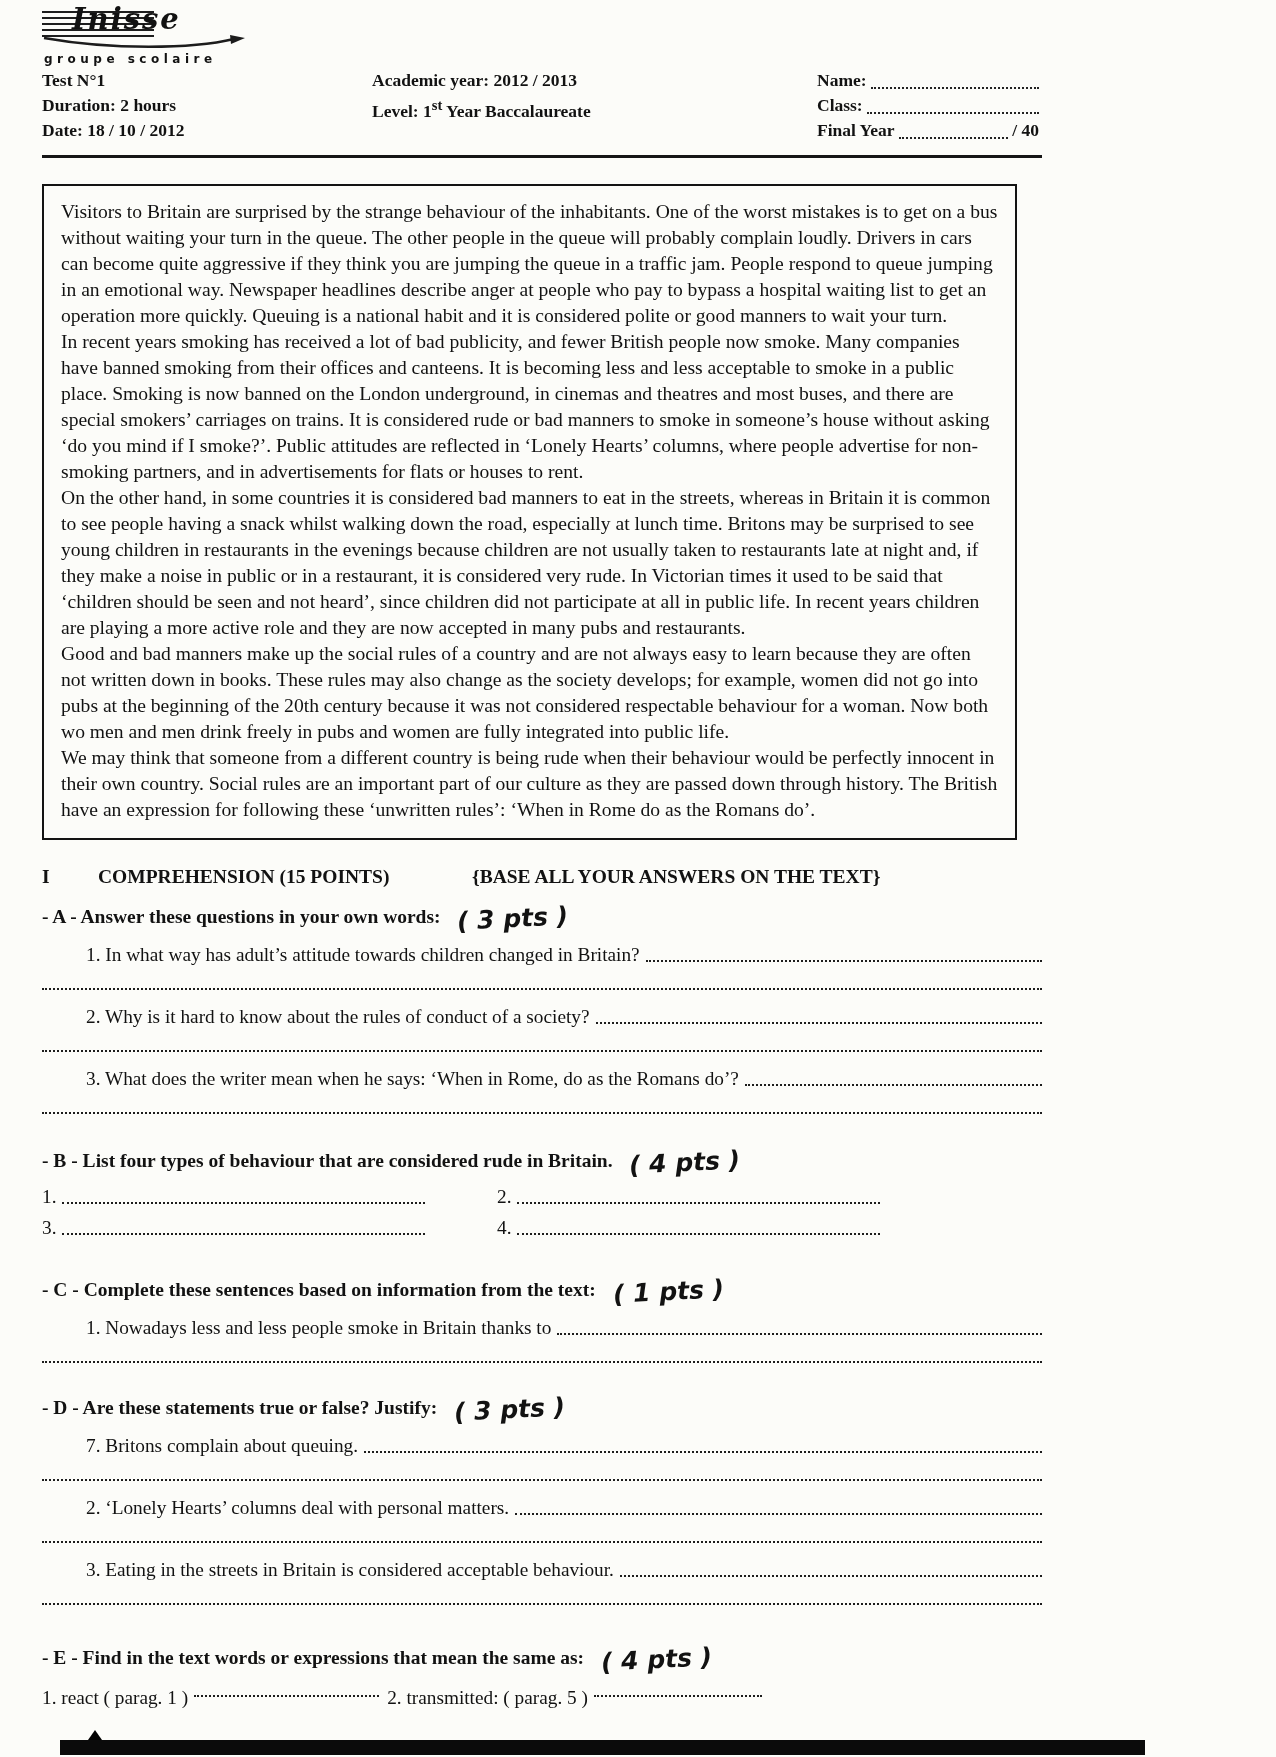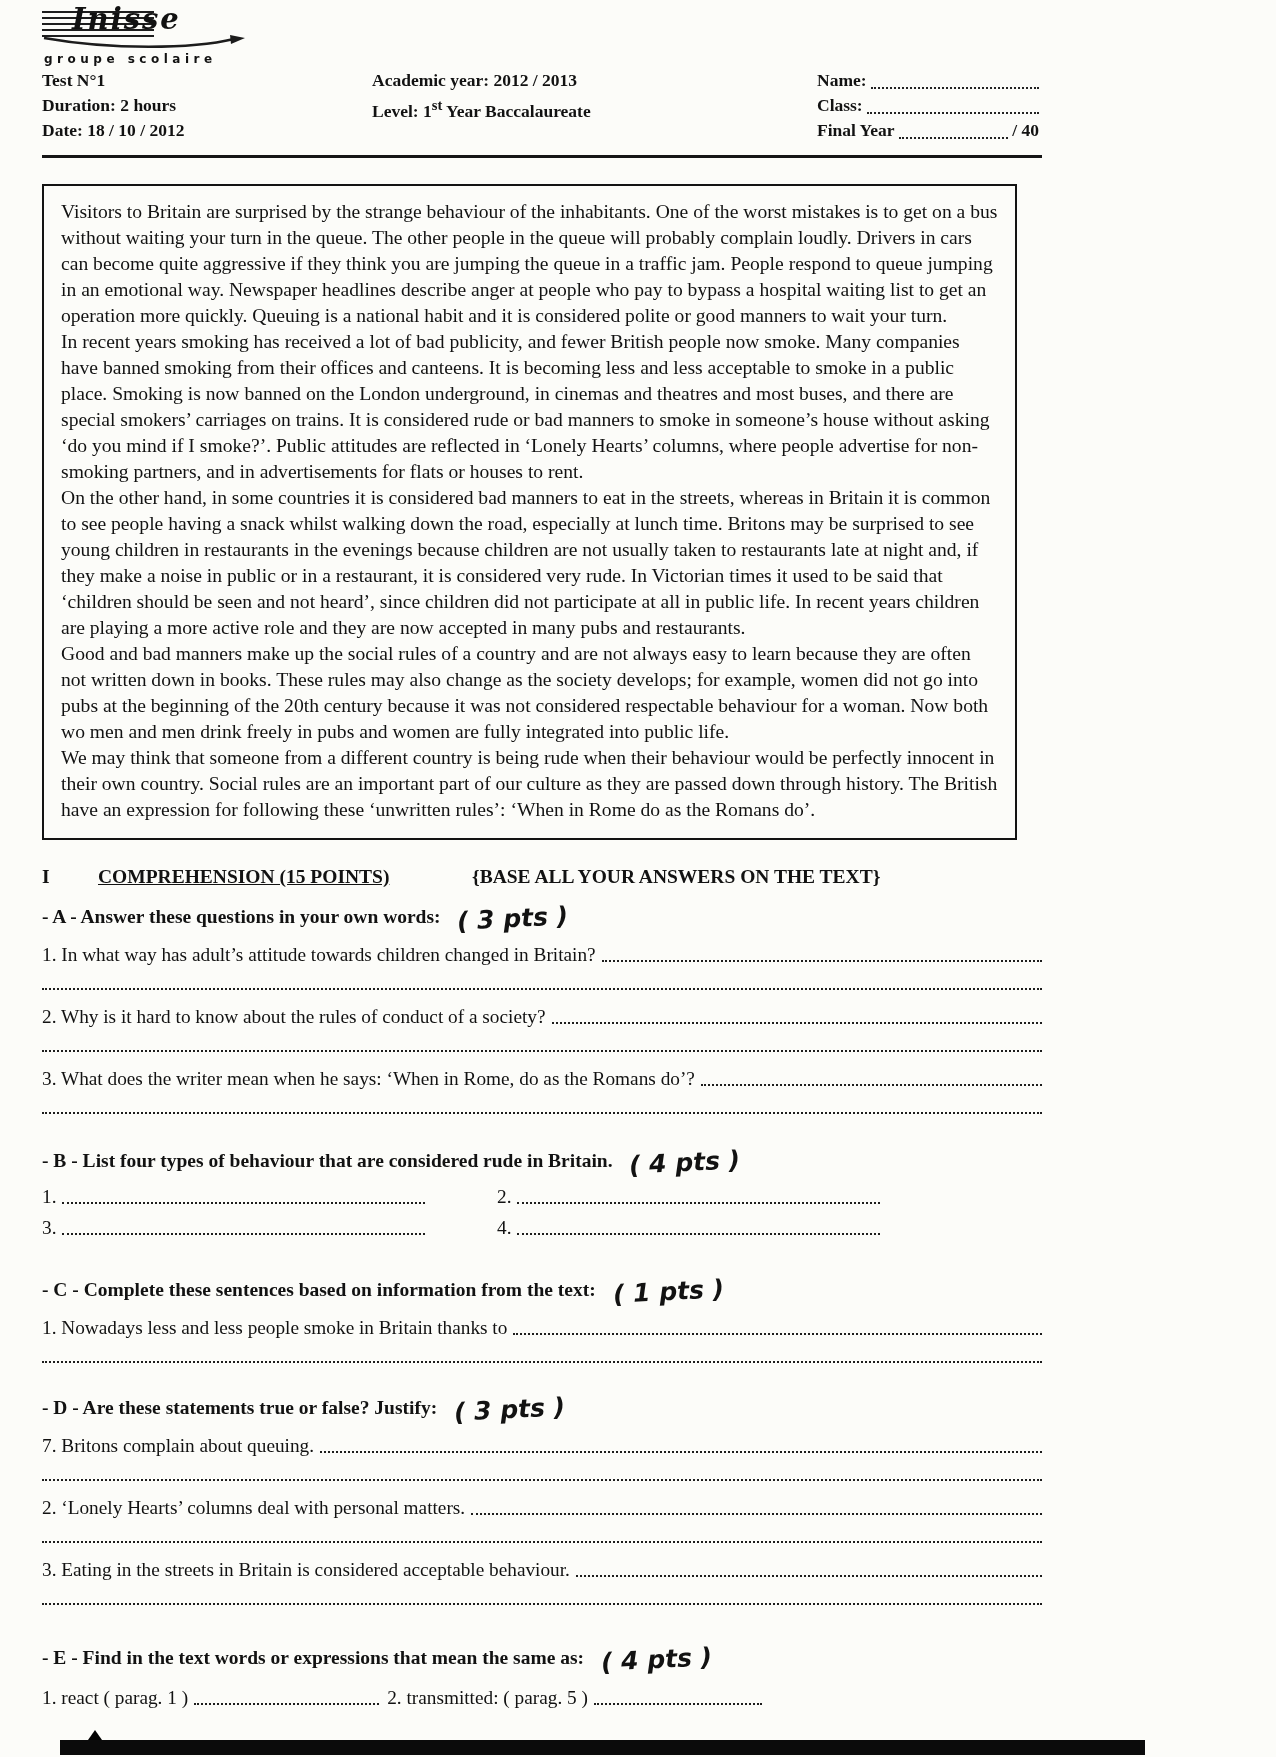--- a/index.html
+++ b/index.html
@@ -44,45 +44,45 @@
     margin-top: 26px;
     padding: 13px 17px 15px 17px;
     font-size: 19.6px; line-height: 26px;
     width: 975px;
   }
   .passage-box p { margin: 0; }
 
   
   .comp-heading { display: flex; margin-top: 26px; font-weight: bold; font-size: 19.5px; }
   .comp-numeral { width: 56px; }
-  .comp-title { width: 374px; text-decoration: underline; }
+  .comp-title { width: 374px; }
 
   .sec-title-row { font-weight: bold; font-size: 19.5px; }
   .pts {
     font-family: "DejaVu Sans", sans-serif; font-style: italic; font-weight: 600;
     font-size: 25px; display: inline-block; transform: rotate(-3deg);
     margin-left: 12px; vertical-align: -4px; white-space: nowrap;
   }
-  .q-row { display: flex; font-size: 19.3px; margin-top: 11px; }
+  .q-row { display: flex; font-size: 19.3px; margin-top: 11px; margin-left: 44px; }
   .leader { flex: 1; border-bottom: 2.4px dotted #1d1d1d; margin: 0 0 4px 6px; }
   .dotline { border-bottom: 2.4px dotted #1d1d1d; height: 14px; margin-top: 10px; }
 
   .sec-a { margin-top: 16px; }
   .sec-b { margin-top: 34px; }
   .sec-c { margin-top: 38px; }
   .sec-d { margin-top: 32px; }
   .sec-e { margin-top: 40px; }
 
   .b-row { display: flex; width: 838px; font-size: 19.3px; margin-top: 9px; }
   .b-cell { flex: 1; display: flex; }
   .b-cell + .b-cell { margin-left: 72px; }
 
   .gap { margin-top: 16px; }
 
-  .e-row { display: flex; font-size: 19.3px; margin-top: 13px; width: 845px; }
+  .e-row { display: flex; font-size: 19.3px; margin-top: 13px; width: 845px; align-items: center; }
   .e-leader-1 { width: 185px; flex: none; border-bottom: 2.4px dotted #1d1d1d; margin: 0 8px 4px 6px; }
   .e-leader-2 { width: 168px; flex: none; border-bottom: 2.4px dotted #1d1d1d; margin: 0 0 4px 6px; }
 
   
   .scan-band { position: absolute; left: 60px; bottom: 2px; width: 1085px; height: 15px; background: #0b0b0b; }
   .band-notch {
     position: absolute; left: 88px; bottom: 17px; width: 0; height: 0;
     border-left: 7px solid transparent; border-right: 7px solid transparent;
     border-bottom: 10px solid #000;
   }

